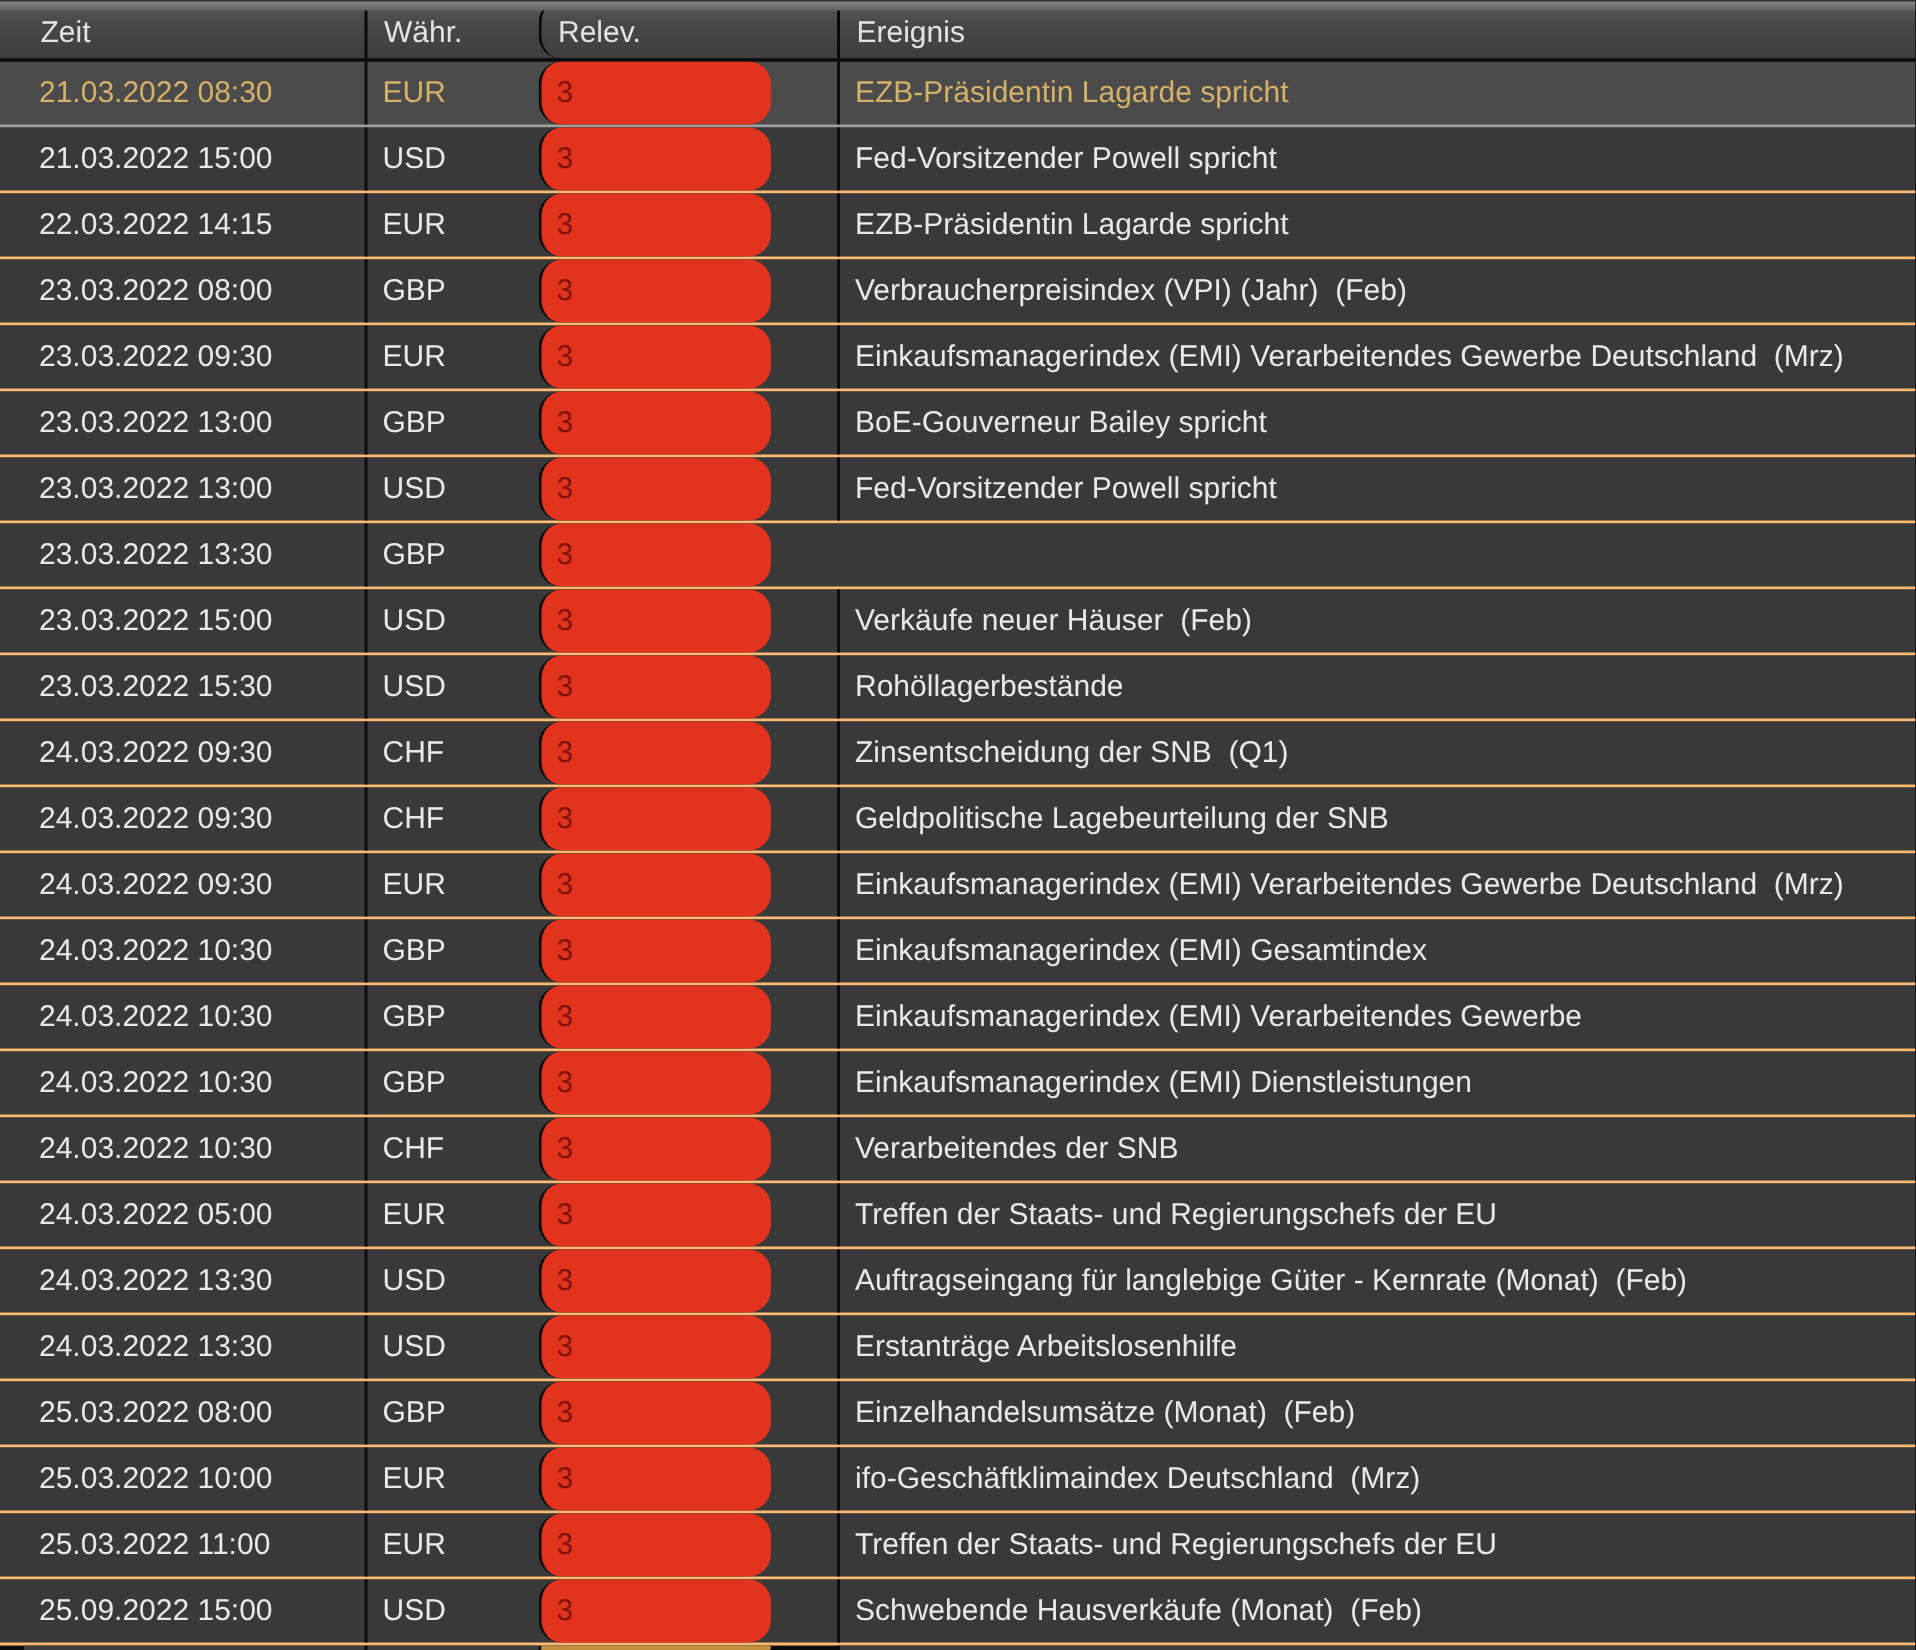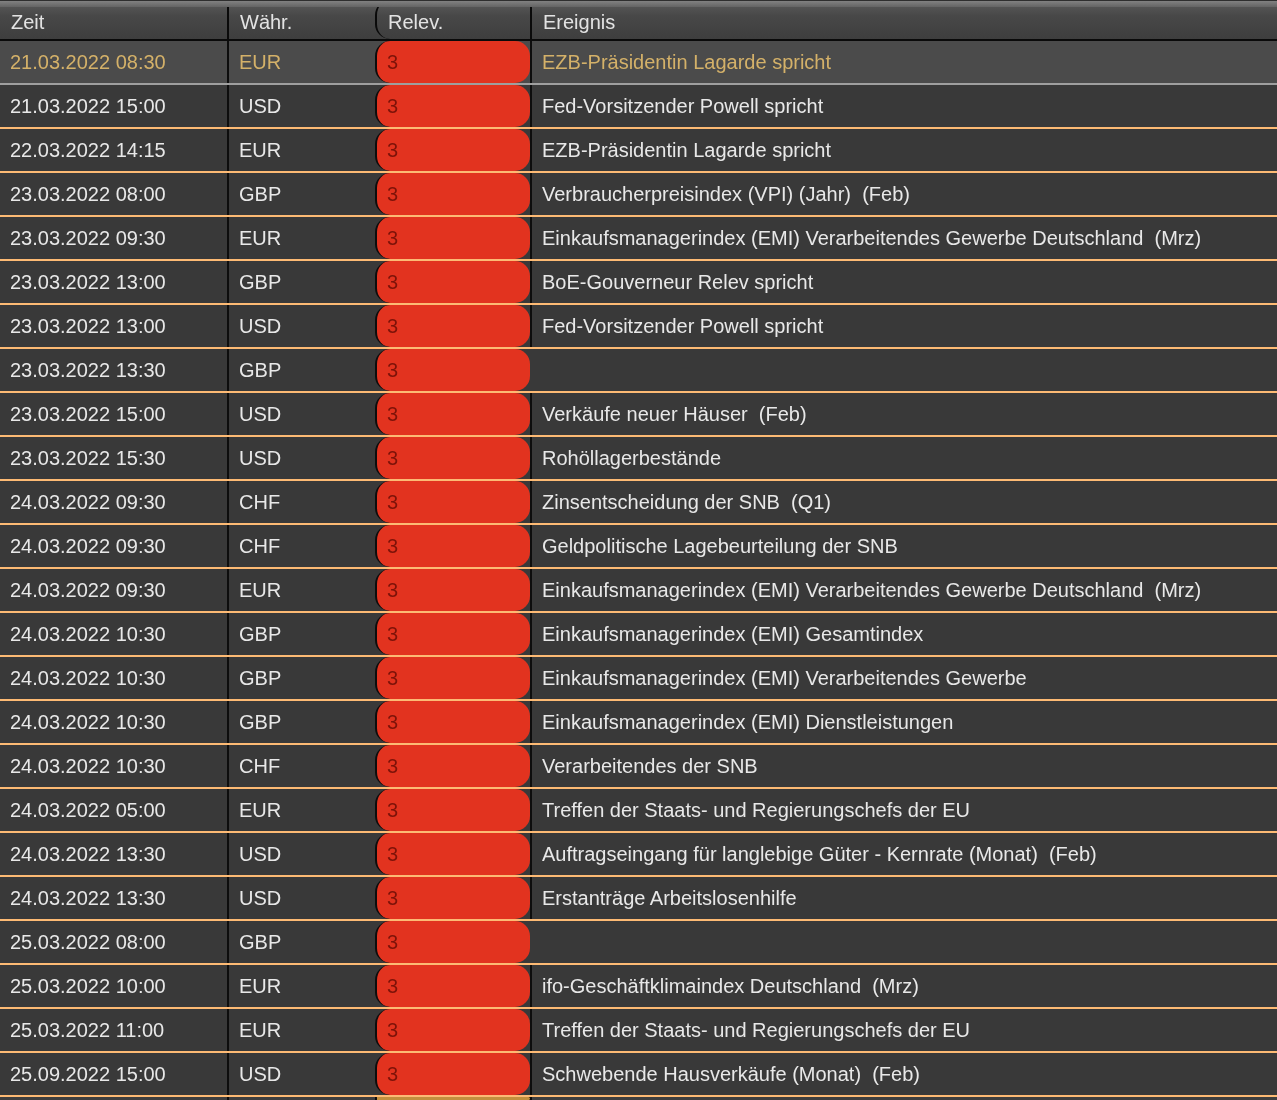--- a/index.html
+++ b/index.html
@@ -22,24 +22,24 @@
     background:linear-gradient(180deg,#868686 0%,#646464 100%);
     box-shadow:inset 0 1px 0 #2e2e2e;
   }
   .hcell{
     display:flex;align-items:center;box-sizing:border-box;
     padding:6px 0 0 11px;font-size:20px;position:relative;
     white-space:pre;overflow:hidden;
   }
   .hcell + .hcell{border-left:2px solid #0a0a0a;}
 
-  .w-time{width:227px;}
-  .w-cur{width:148px;}
+  .w-time{width:227px;margin-left:16px;}
+  .w-cur{width:116px;}
   .w-rel{width:155px;border-radius:15px;}
-  .w-ev{flex:1;}
+  .w-ev{flex:1;margin-left:44px;}
 
   .sort-icon{position:absolute;right:10px;top:13px;}
 
   
   .row{
     display:flex;height:42px;
     border-bottom:2px solid #fdba74;
     background:var(--row-bg,#393939);
   }
   .cell{
@@ -111,21 +111,21 @@
       <div class="row">
     <div class="cell w-time">23.03.2022 09:30</div>
     <div class="cell w-cur">EUR</div>
     <div class="cell w-rel rel">3</div>
     <div class="cell w-ev">Einkaufsmanagerindex (EMI) Verarbeitendes Gewerbe Deutschland  (Mrz)</div>
   </div>
       <div class="row">
     <div class="cell w-time">23.03.2022 13:00</div>
     <div class="cell w-cur">GBP</div>
     <div class="cell w-rel rel">3</div>
-    <div class="cell w-ev">BoE-Gouverneur Relev spricht</div>
+    <div class="cell w-ev">BoE-Gouverneur Bailey spricht</div>
   </div>
       <div class="row">
     <div class="cell w-time">23.03.2022 13:00</div>
     <div class="cell w-cur">USD</div>
     <div class="cell w-rel rel">3</div>
     <div class="cell w-ev">Fed-Vorsitzender Powell spricht</div>
   </div>
       <div class="row">
     <div class="cell w-time">23.03.2022 13:30</div>
     <div class="cell w-cur">GBP</div>
@@ -200,20 +200,21 @@
       <div class="row">
     <div class="cell w-time">24.03.2022 13:30</div>
     <div class="cell w-cur">USD</div>
     <div class="cell w-rel rel">3</div>
     <div class="cell w-ev">Erstanträge Arbeitslosenhilfe</div>
   </div>
       <div class="row">
     <div class="cell w-time">25.03.2022 08:00</div>
     <div class="cell w-cur">GBP</div>
     <div class="cell w-rel rel">3</div>
+    <div class="cell w-ev">Einzelhandelsumsätze (Monat)  (Feb)</div>
   </div>
       <div class="row">
     <div class="cell w-time">25.03.2022 10:00</div>
     <div class="cell w-cur">EUR</div>
     <div class="cell w-rel rel">3</div>
     <div class="cell w-ev">ifo-Geschäftklimaindex Deutschland  (Mrz)</div>
   </div>
       <div class="row">
     <div class="cell w-time">25.03.2022 11:00</div>
     <div class="cell w-cur">EUR</div>

